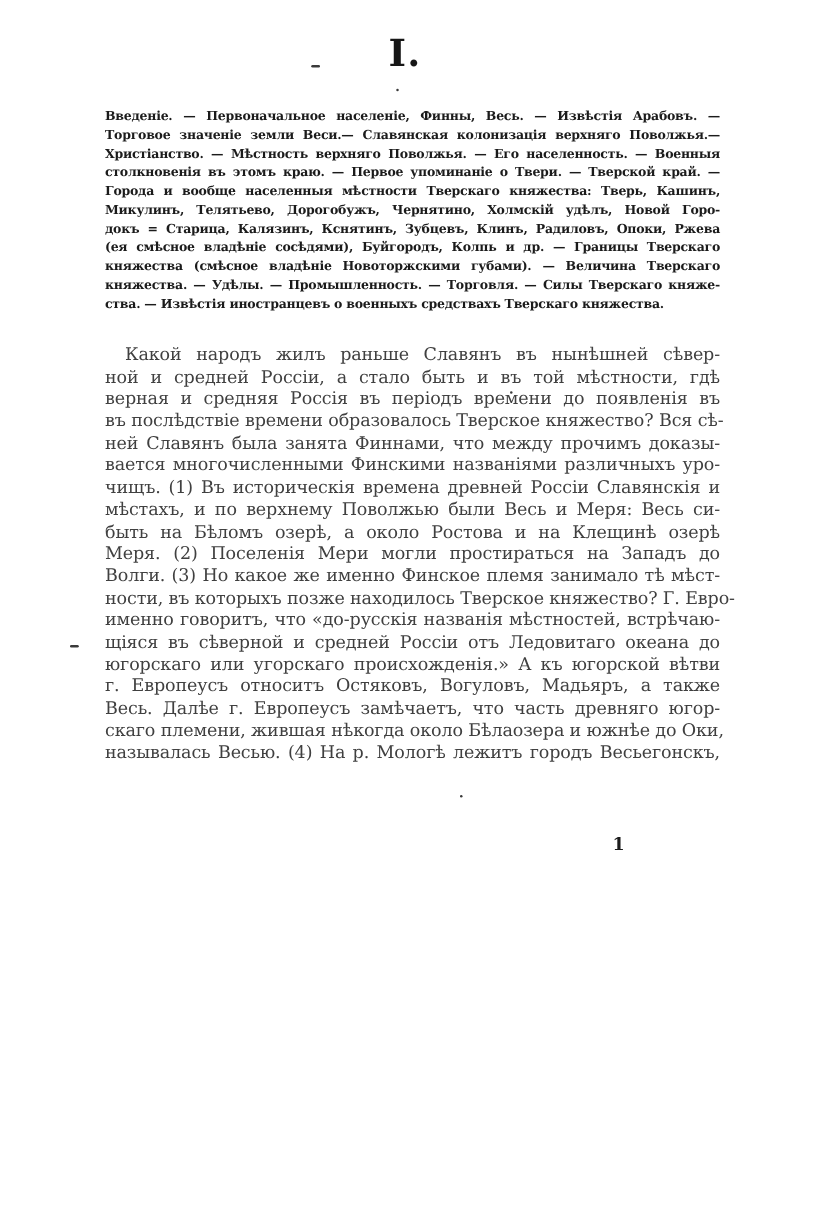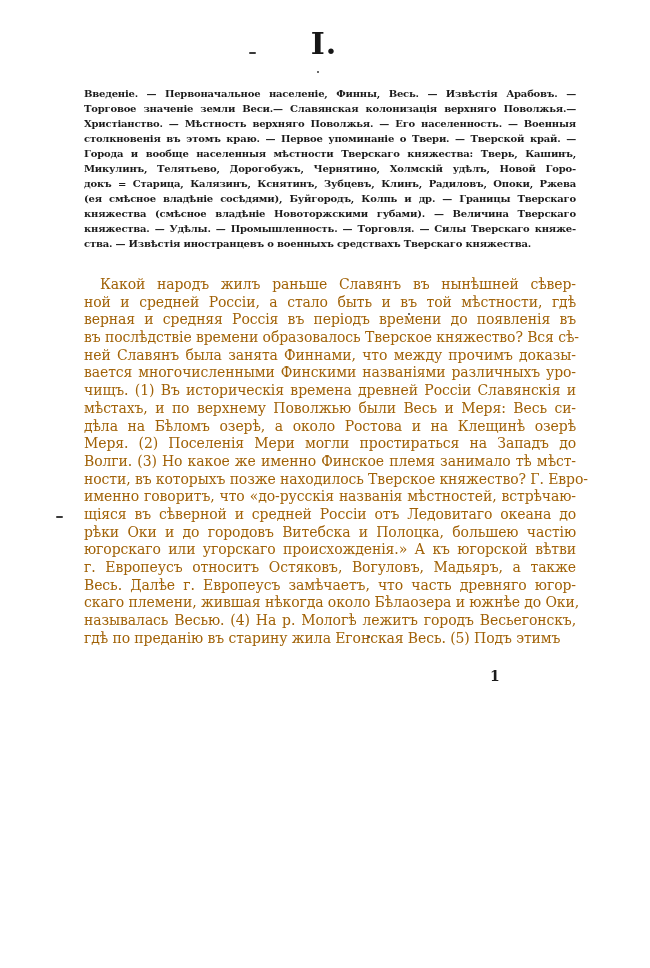--- a/index.html
+++ b/index.html
@@ -56,21 +56,21 @@
   }
   .b-line {
     font-size: 14px;
     font-weight: normal;
     line-height: 17.7px;
     height: 17.7px;
     letter-spacing: -0.1px;
     white-space: nowrap;
     text-align: justify;
     text-align-last: justify;
-    color: #a16207;
+    color: #404040;
   }
   .b-line.first {
     text-indent: 16px;
   }
   .b-line.last {
     text-align-last: left;
   }
   .page-number {
     position: absolute;
     left: 490px;
@@ -109,33 +109,31 @@
 
   <div class="body-text">
     <div class="b-line first">Какой народъ жилъ раньше Славянъ въ нынѣшней сѣвер-</div>
     <div class="b-line">ной и средней Россіи, а стало быть и въ той мѣстности, гдѣ</div>
     <div class="b-line">верная и средняя Россія въ періодъ времени до появленія въ</div>
     <div class="b-line">въ послѣдствіе времени образовалось Тверское княжество? Вся сѣ-</div>
     <div class="b-line">ней Славянъ была занята Финнами, что между прочимъ доказы-</div>
     <div class="b-line">вается многочисленными Финскими названіями различныхъ уро-</div>
     <div class="b-line">чищъ. (1) Въ историческія времена древней Россіи Славянскія и</div>
     <div class="b-line">мѣстахъ, и по верхнему Поволжью были Весь и Меря: Весь си-</div>
-    <div class="b-line">дѣла на Бѣломъ озерѣ, а около Ростова и на Клещинѣ озерѣ</div>
+    <div class="b-line">быть на Бѣломъ озерѣ, а около Ростова и на Клещинѣ озерѣ</div>
     <div class="b-line">Меря. (2) Поселенія Мери могли простираться на Западъ до</div>
     <div class="b-line">Волги. (3) Но какое же именно Финское племя занимало тѣ мѣст-</div>
     <div class="b-line">ности, въ которыхъ позже находилось Тверское княжество? Г. Евро-</div>
     <div class="b-line">именно говоритъ, что «до-русскія названія мѣстностей, встрѣчаю-</div>
     <div class="b-line">щіяся въ сѣверной и средней Россіи отъ Ледовитаго океана до</div>
-    <div class="b-line">рѣки Оки и до городовъ Витебска и Полоцка, большею частію</div>
     <div class="b-line">югорскаго или угорскаго происхожденія.» А къ югорской вѣтви</div>
     <div class="b-line">г. Европеусъ относитъ Остяковъ, Вогуловъ, Мадьяръ, а также</div>
     <div class="b-line">Весь. Далѣе г. Европеусъ замѣчаетъ, что часть древняго югор-</div>
     <div class="b-line">скаго племени, жившая нѣкогда около Бѣлаозера и южнѣе до Оки,</div>
     <div class="b-line">называлась Весью. (4) На р. Мологѣ лежитъ городъ Весьегонскъ,</div>
-    <div class="b-line last">гдѣ по преданію въ старину жила Егонская Весь. (5) Подъ этимъ</div>
   </div>
 
   <span class="page-number">1</span>
 
   <div class="speck" style="left:249px; top:52px; width:7px; height:2px;"></div>
   <div class="speck dot" style="left:317px; top:71px; width:2px; height:2px;"></div>
   <div class="speck" style="left:56px; top:516px; width:7px; height:2px;"></div>
   <div class="speck dot" style="left:408px; top:313px; width:2px; height:2px;"></div>
   <div class="speck dot" style="left:368px; top:636px; width:2px; height:2px;"></div>
 

